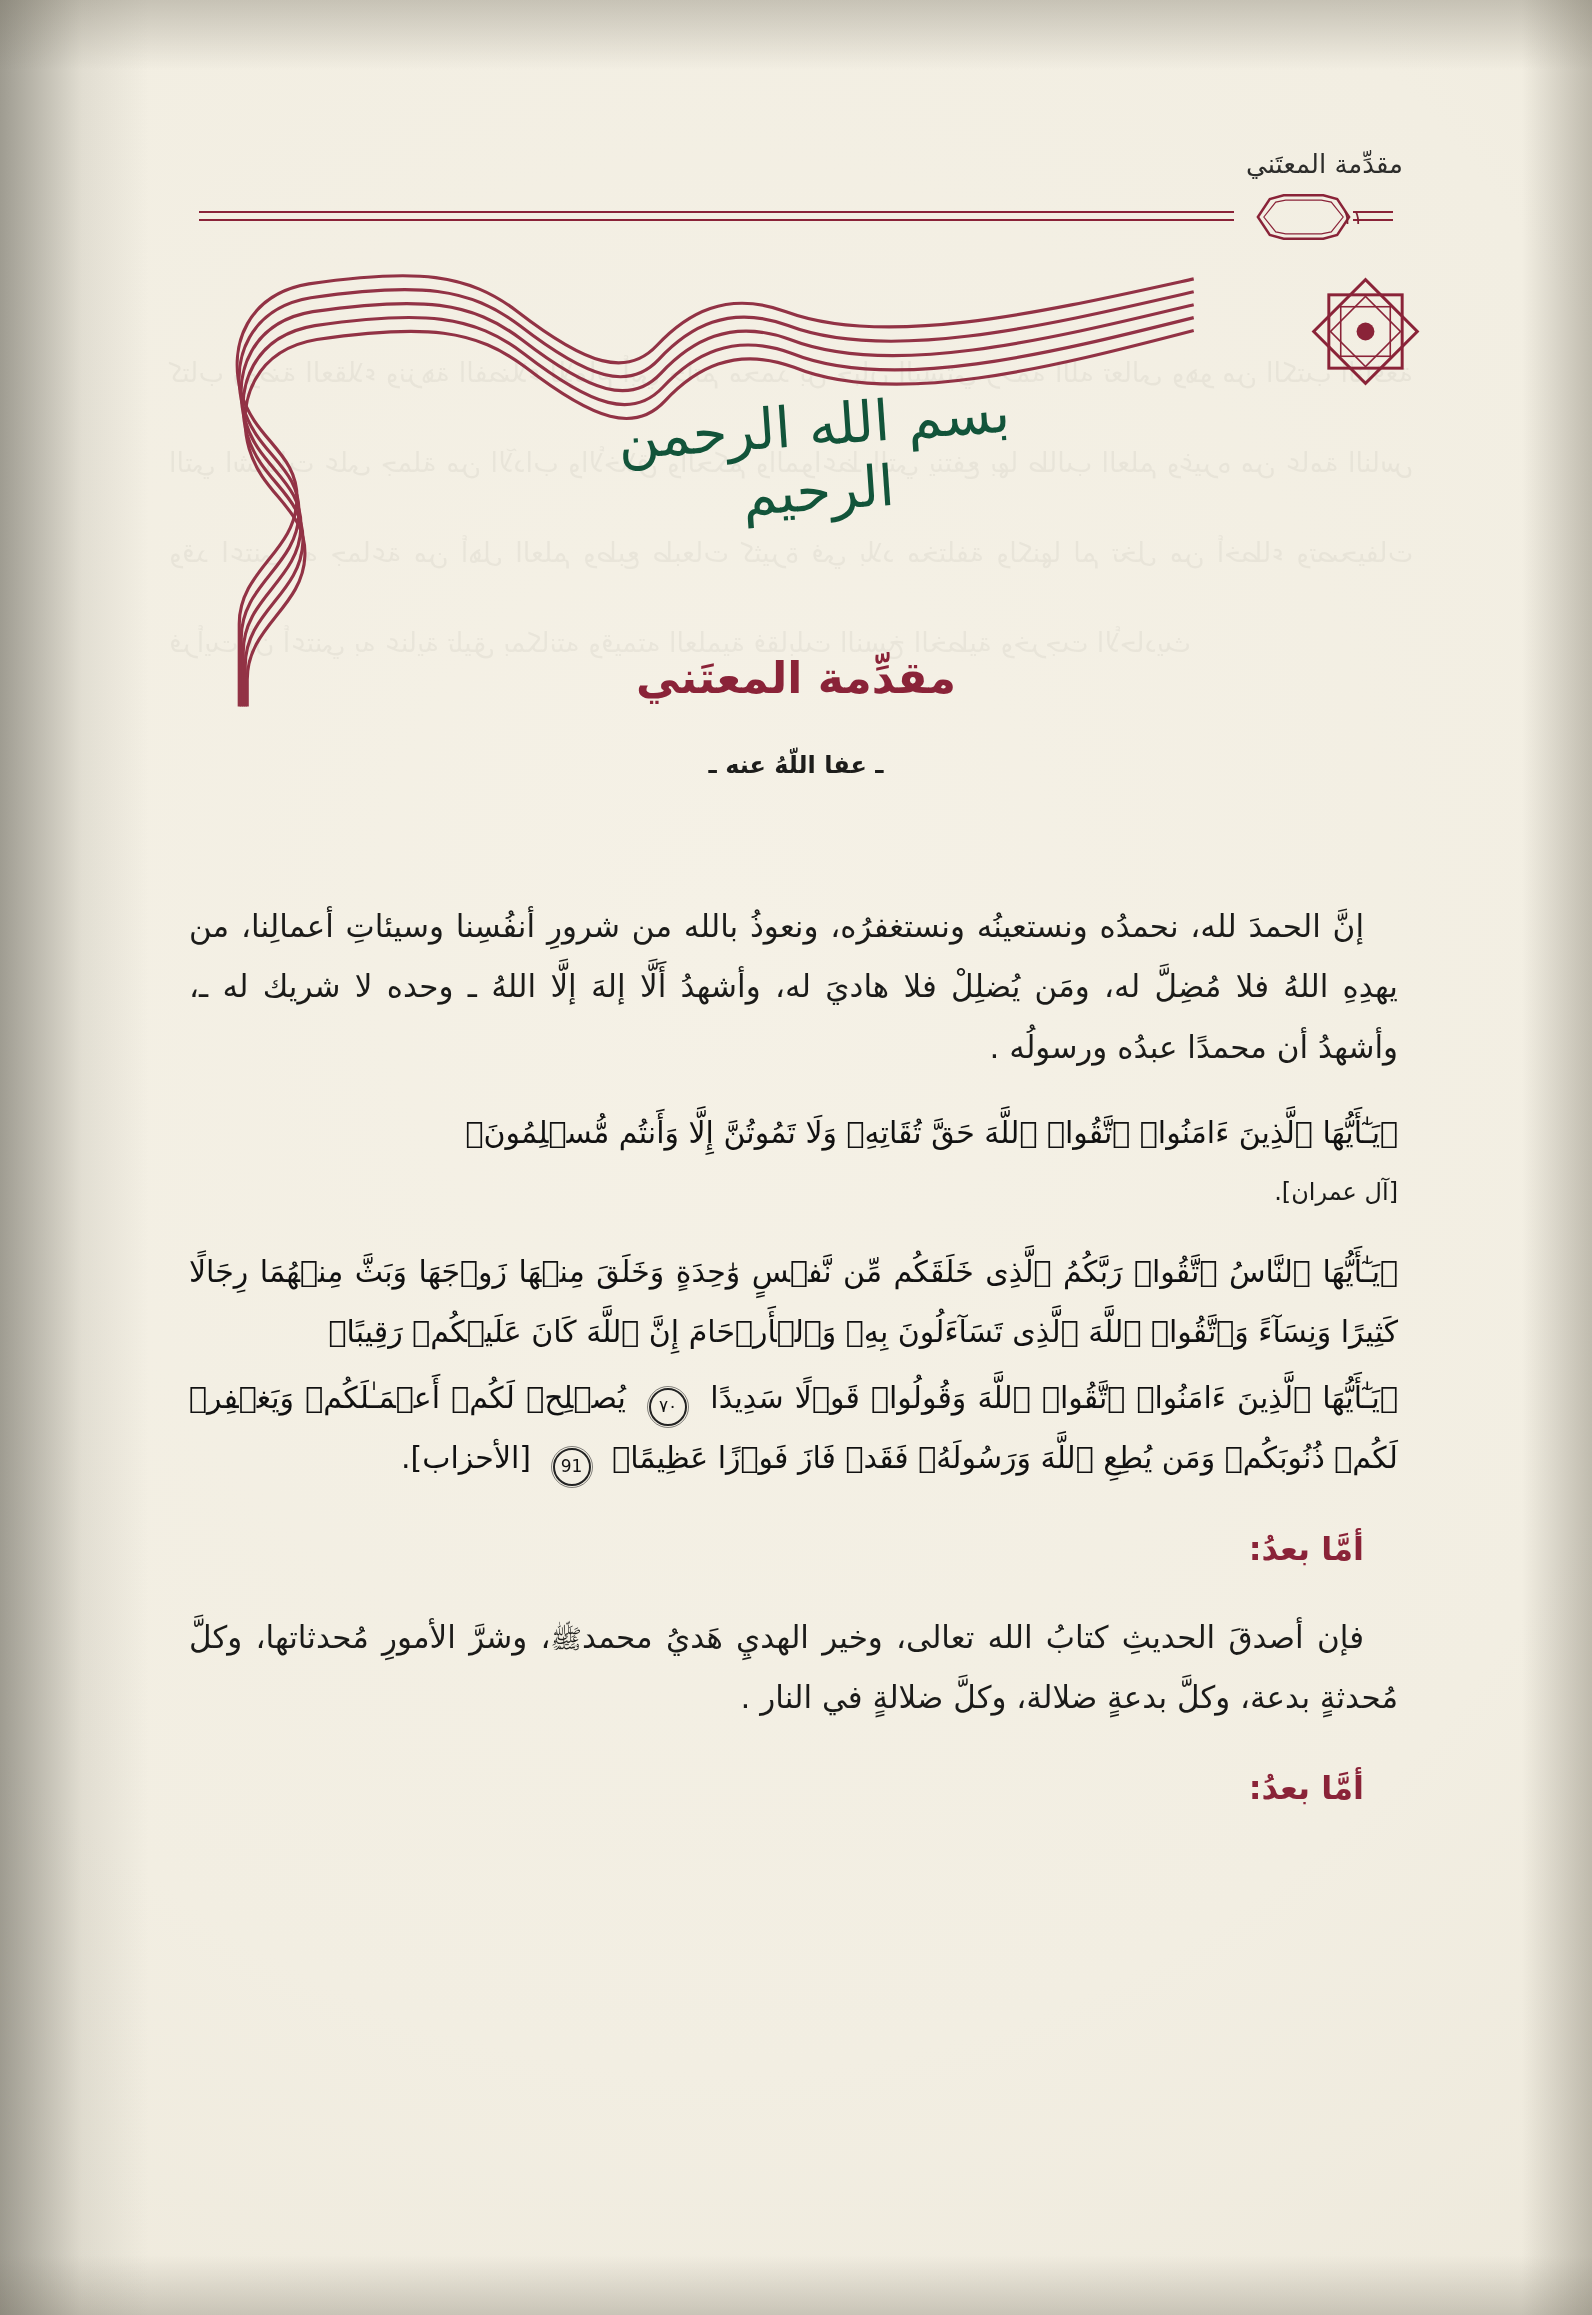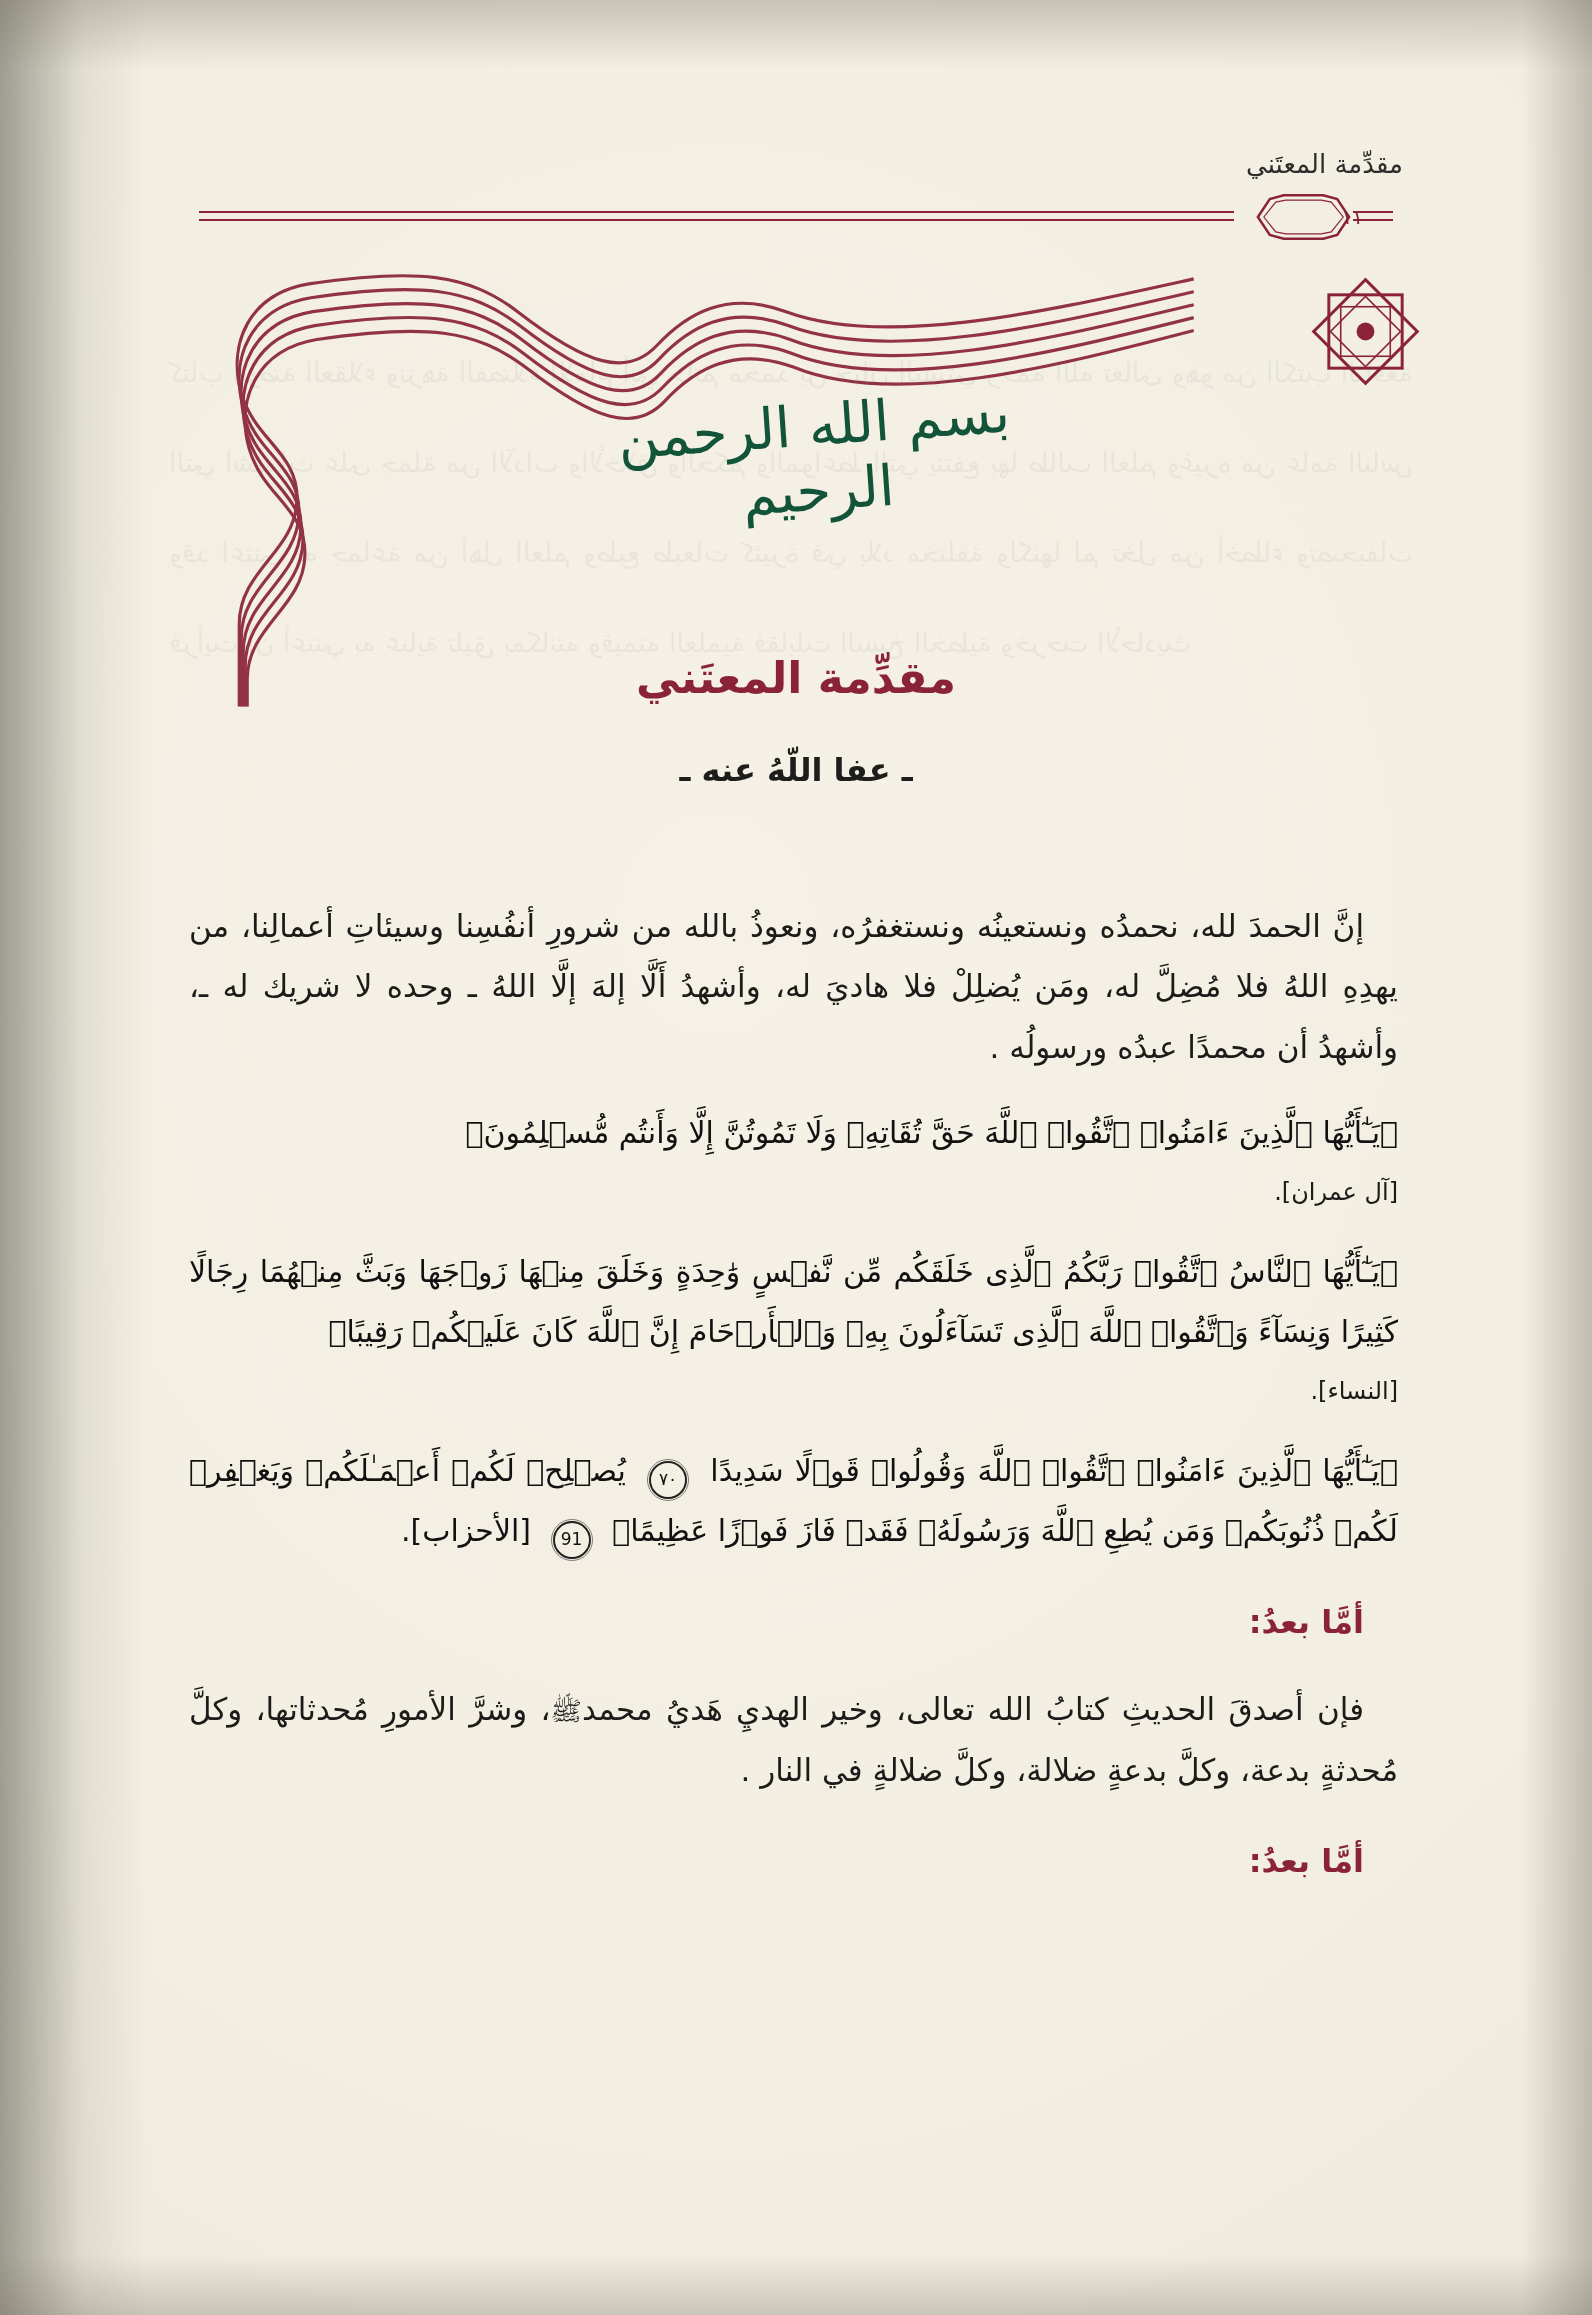--- a/index.html
+++ b/index.html
@@ -155,21 +155,21 @@
     font-size: 44px;
     font-weight: bold;
   }
   .doc-subtitle {
     position: absolute;
     top: 751px;
     left: 0;
     width: 100%;
     text-align: center;
     color: #1d1d1b;
-    font-size: 32px;
+    font-size: 24px;
     font-weight: bold;
   }
 
   
   .body {
     position: absolute;
     top: 896px;
     right: 194px;
     width: 1209px;
     color: #1b1b19;
@@ -302,21 +302,20 @@
     <p class="para">إنَّ الحمدَ لله، نحمدُه ونستعينُه ونستغفرُه، ونعوذُ بالله من شرورِ أنفُسِنا وسيئاتِ أعمالِنا، من يهدِهِ اللهُ فلا مُضِلَّ له، ومَن يُضلِلْ فلا هاديَ له، وأشهدُ أَلَّا إلهَ إلَّا اللهُ ـ وحده لا شريك له ـ، وأشهدُ أن محمدًا عبدُه ورسولُه .</p>
 
     <p class="quran">
       <span>﴿يَـٰٓأَيُّهَا ٱلَّذِينَ ءَامَنُوا۟ ٱتَّقُوا۟ ٱللَّهَ حَقَّ تُقَاتِهِۦ وَلَا تَمُوتُنَّ إِلَّا وَأَنتُم مُّسۡلِمُونَ﴾</span>
     </p>
     <p class="src">[آل عمران].</p>
 
     <p class="quran">
       <span>﴿يَـٰٓأَيُّهَا ٱلنَّاسُ ٱتَّقُوا۟ رَبَّكُمُ ٱلَّذِى خَلَقَكُم مِّن نَّفۡسٍ وَٰحِدَةٍ وَخَلَقَ مِنۡهَا زَوۡجَهَا وَبَثَّ مِنۡهُمَا رِجَالًا كَثِيرًا وَنِسَآءً وَٱتَّقُوا۟ ٱللَّهَ ٱلَّذِى تَسَآءَلُونَ بِهِۦ وَٱلۡأَرۡحَامَ إِنَّ ٱللَّهَ كَانَ عَلَيۡكُمۡ رَقِيبًا﴾</span>
     </p>
-    <p class="src">[النساء].</p>
 
     <p class="quran">
       <span>﴿يَـٰٓأَيُّهَا ٱلَّذِينَ ءَامَنُوا۟ ٱتَّقُوا۟ ٱللَّهَ وَقُولُوا۟ قَوۡلًا سَدِيدًا</span>
       <span class="ayah-mark">٧٠</span>
       <span>يُصۡلِحۡ لَكُمۡ أَعۡمَـٰلَكُمۡ وَيَغۡفِرۡ لَكُمۡ ذُنُوبَكُمۡ وَمَن يُطِعِ ٱللَّهَ وَرَسُولَهُۥ فَقَدۡ فَازَ فَوۡزًا عَظِيمًا﴾</span>
       <span class="ayah-mark">91</span>
       <span>[الأحزاب].</span>
     </p>
 
     <p class="amma">أمَّا بعدُ:</p>

